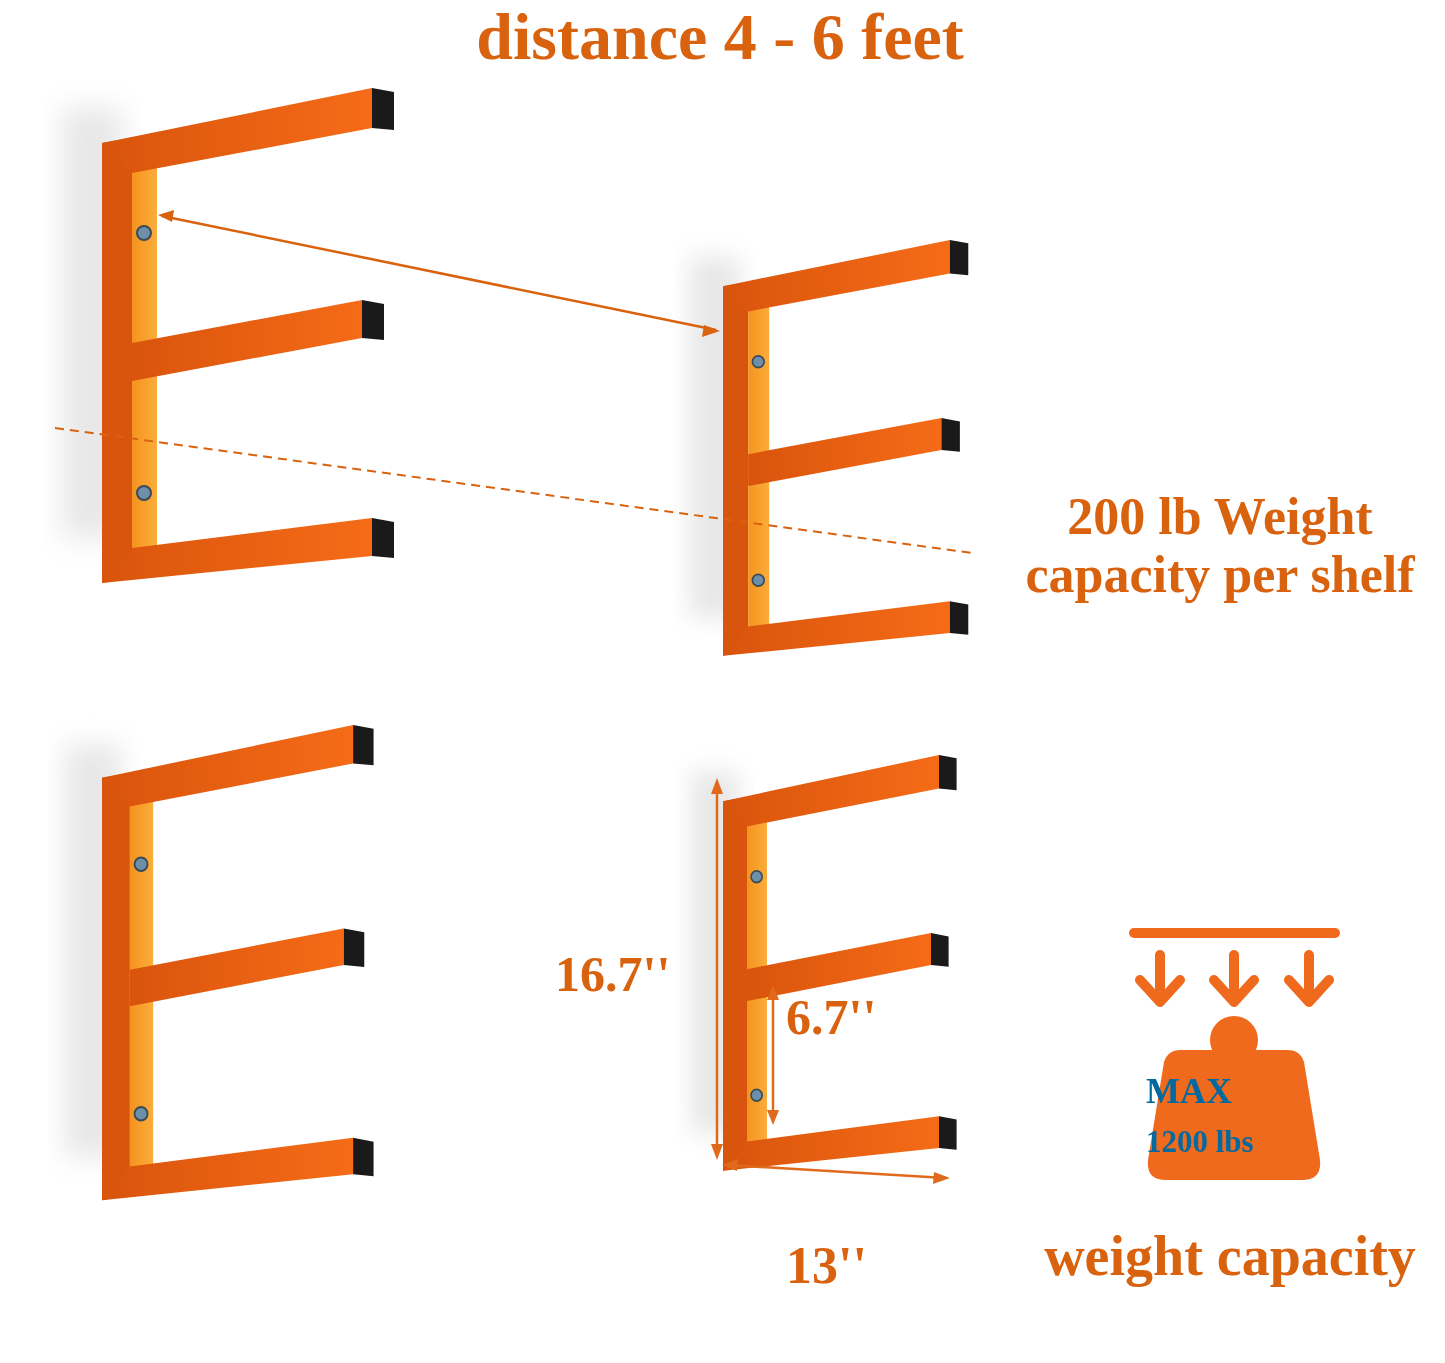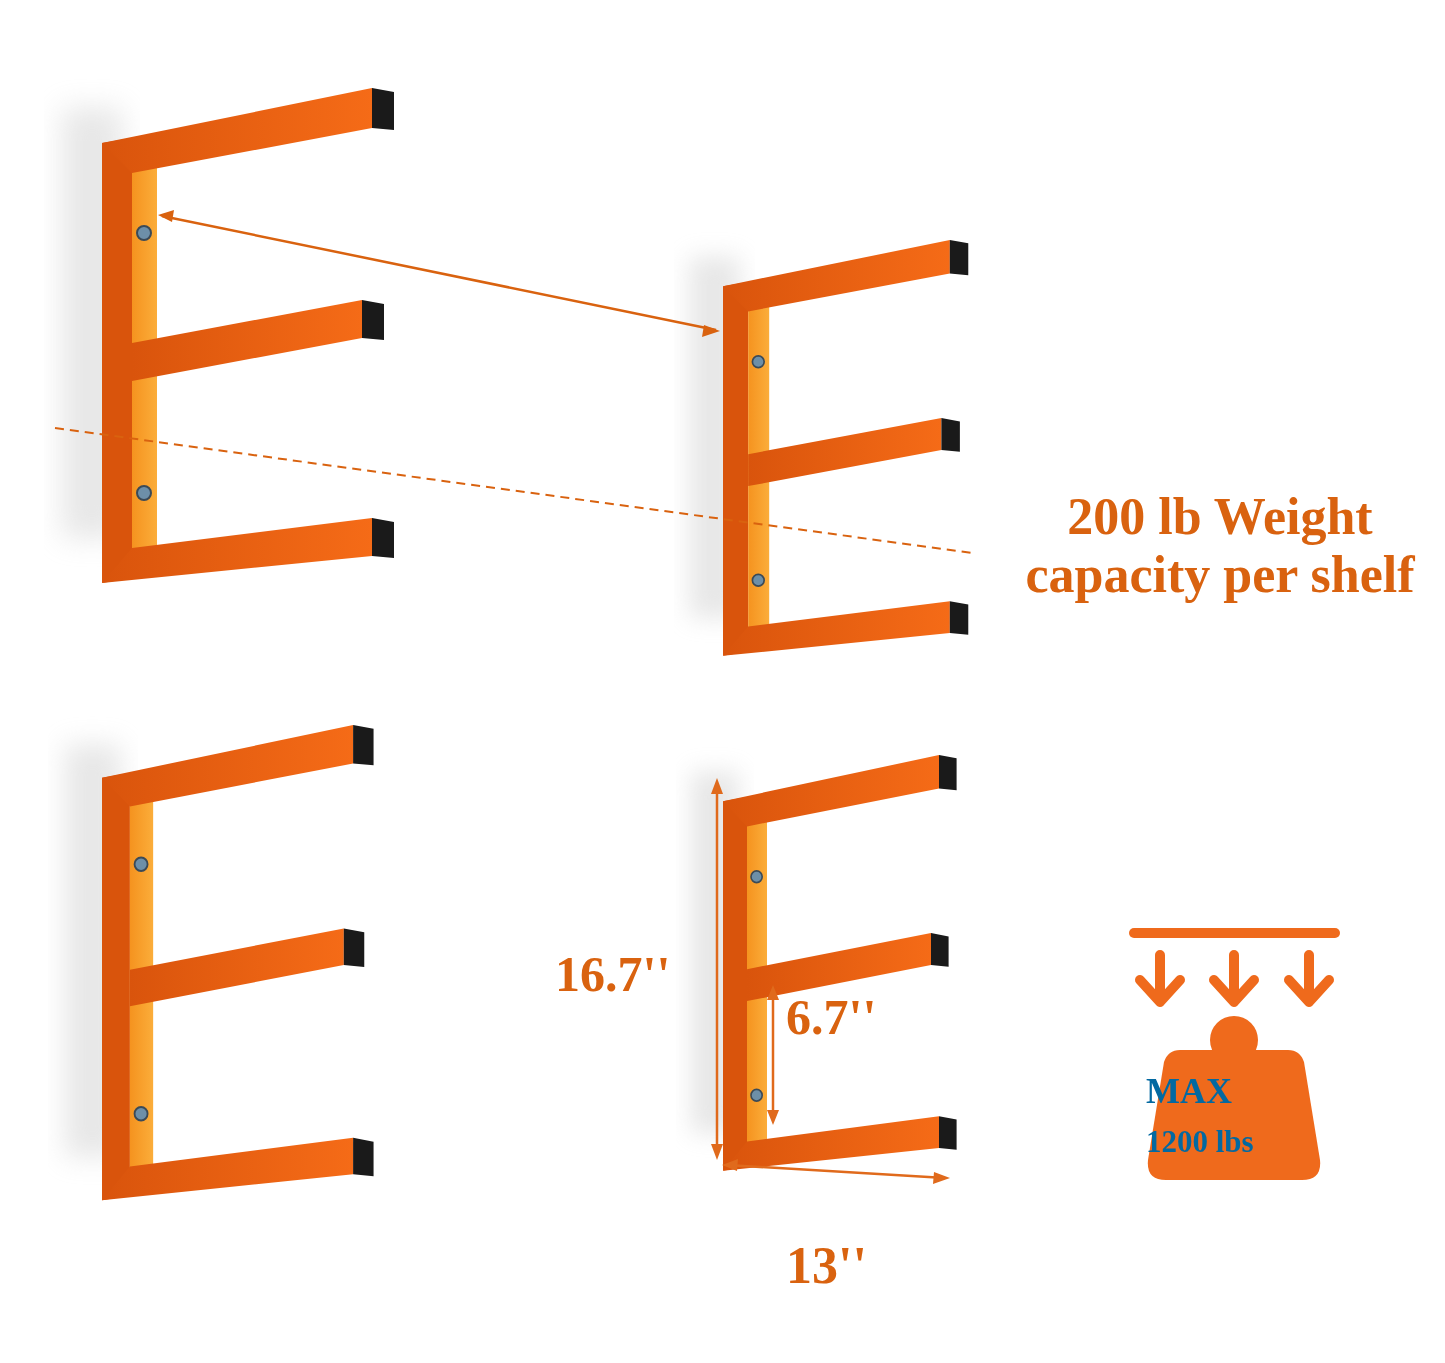--- a/index.html
+++ b/index.html
@@ -103,28 +103,30 @@
       <path d="M1160,955 V998 M1140,980 L1160,1002 L1180,980"></path>
       <path d="M1234,955 V998 M1214,980 L1234,1002 L1254,980"></path>
       <path d="M1309,955 V998 M1289,980 L1309,1002 L1329,980"></path>
     </g>
     <circle cx="1234" cy="1040" r="24" fill="#ef6a1c"></circle>
     <path d="M1180,1050 H1288 Q1300,1050 1304,1062 L1320,1160 Q1322,1180 1302,1180 H1166 Q1146,1180 1148,1160 L1164,1062 Q1168,1050 1180,1050 Z" fill="#ef6a1c"></path>
   </g>
 </svg>
 
 <div class="txt title">
+  <span>distance 4 - 6 feet</span>
 </div>
 
 <div class="txt shelf-cap">
   <span>200 lb Weight</span>
   <span>capacity per shelf</span>
 </div>
 
 <div class="dim dim-h">16.7''</div>
 <div class="dim dim-s">6.7''</div>
 <div class="dim dim-w">13''</div>
 
 <div class="max-label max-1">MAX</div>
 <div class="max-label max-2">1200 lbs</div>
 
 <div class="txt total-cap">
+  <span>weight capacity</span>
 </div>
 
 </body></html>

